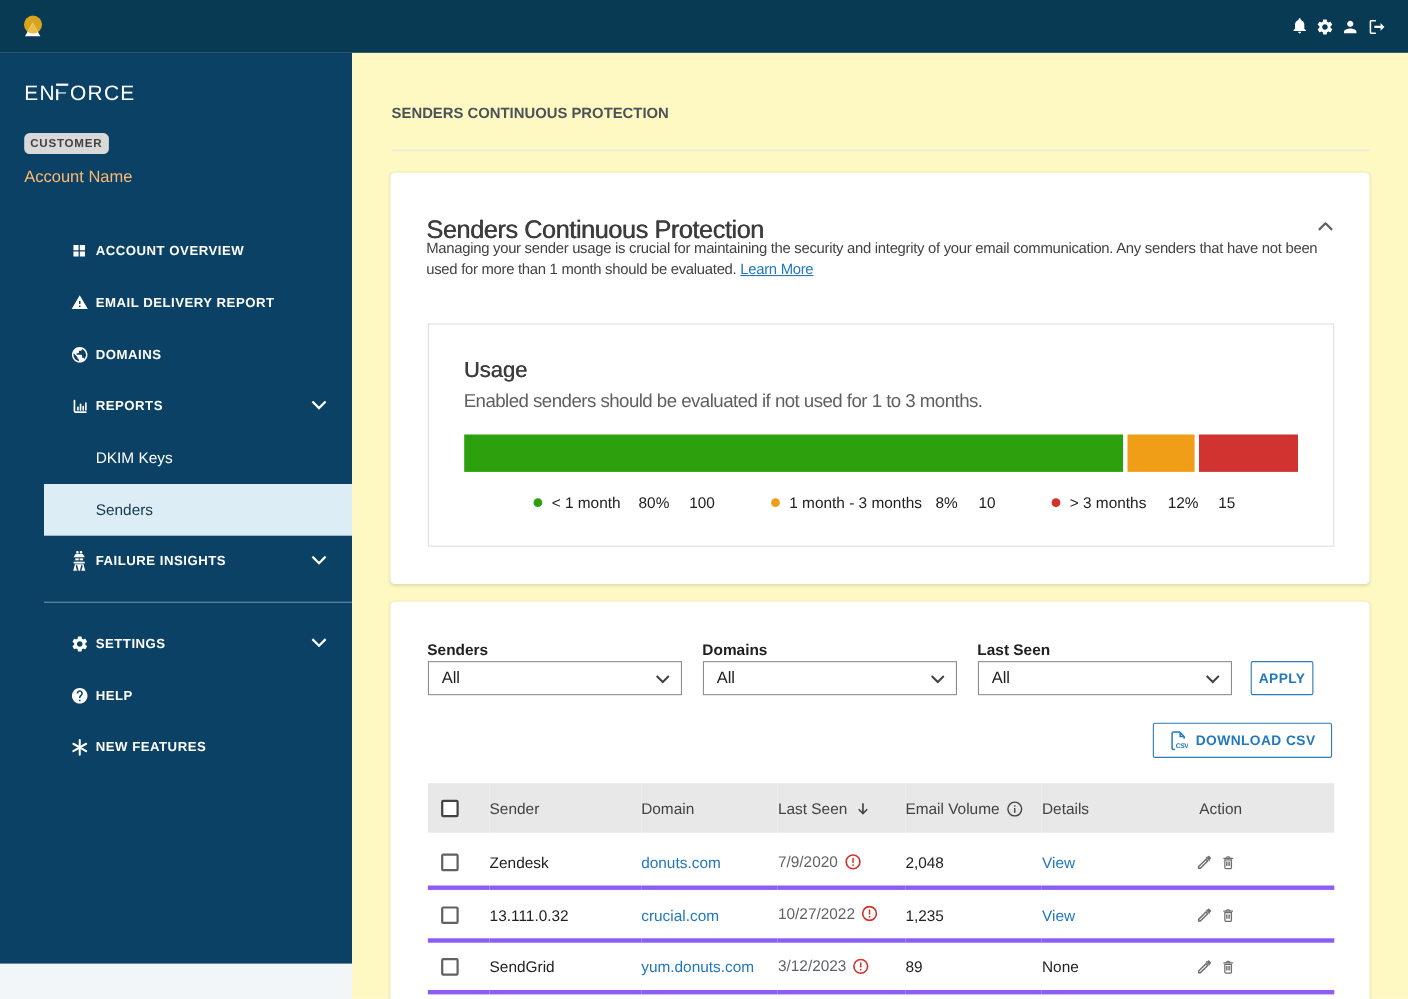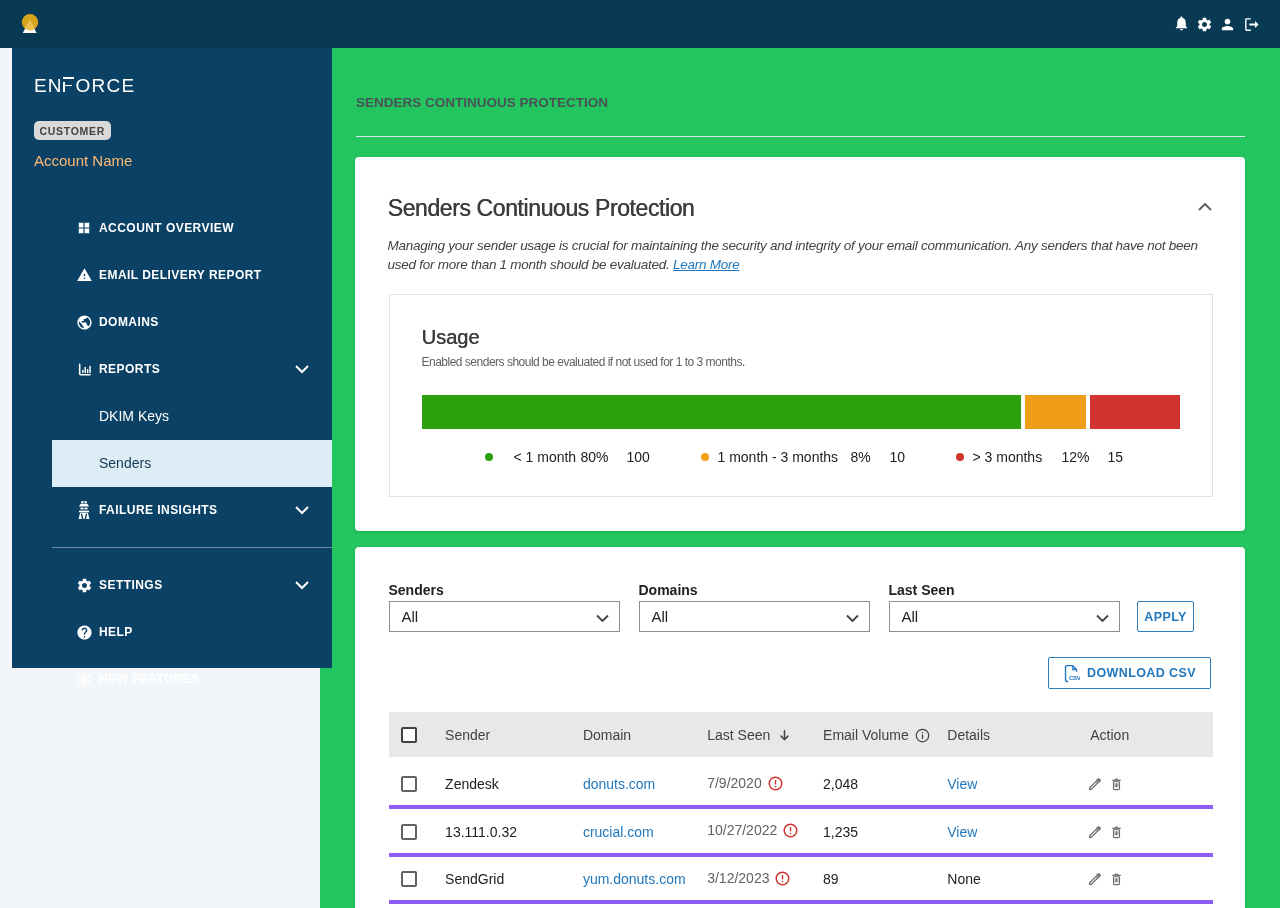--- a/index.html
+++ b/index.html
@@ -1,48 +1,48 @@
 <!DOCTYPE html>
 <html><head>
 <meta charset="utf-8">
 <style>
 * { margin:0; padding:0; box-sizing:border-box; }
 html,body { width:1280px; height:908px; overflow:hidden; font-family:"Liberation Sans", sans-serif; background:#f3f6f9; }
 .topbar { position:absolute; top:0; left:0; width:1280px; height:48px; background:#083a53; z-index:5; }
 .topicons { position:absolute; top:0; right:17px; height:48px; display:flex; align-items:center; }
 .topicons svg { margin:0 3.2px; display:block; }
-.sidebar { position:absolute; top:48px; left:12px; width:320px; height:620px; background:#0b4164; z-index:4; color:#fff; }
+.sidebar { position:absolute; top:48px; left:0; width:320px; height:828px; background:#0b4164; z-index:4; color:#fff; }
 .logo-enforce { position:absolute; left:22px; top:27px; font-size:19px; letter-spacing:1.2px; font-weight:400; color:#fff; }
 .fg { display:inline-block; position:relative; width:11px; height:14px; margin:0 1.2px 0 0.6px; }
 .fg i { position:absolute; background:#fff; }
 .fg .ft { left:0; top:-0.6px; width:10.5px; height:1.9px; }
 .fg .fs { left:0; top:3.6px; width:1.9px; height:10.4px; }
 .fg .fm { left:0; top:6.6px; width:8.8px; height:1.9px; }
 .badge { position:absolute; left:22px; top:73px; background:#d9d9d9; color:#424242; font-size:10.5px; font-weight:bold; letter-spacing:0.7px; padding:3.5px 5.5px; border-radius:5px; }
 .acctname { position:absolute; left:22px; top:104px; font-size:15px; color:#fdba74; }
 .nav { position:absolute; top:156.5px; left:0; width:320px;padding-left:40px; }
 .navitem { position:relative; height:47px; display:flex; align-items:center; }
 .navitem .nicon { width:20px; height:20px; margin-left:22px; display:flex; align-items:center; justify-content:center; flex:none; }
 .navitem .nlabel { margin-left:5px; font-size:12px; font-weight:bold; letter-spacing:0.45px; color:#fff; }
 .navitem .chev { position:absolute; right:23px; top:50%; transform:translateY(-50%); }
 .subitem { height:47px; display:flex; align-items:center; padding-left:47px; font-size:14px; color:#fff; }
 .subitem.sel { background:#ddedf6; color:#15374f; }
 .navdivider { height:1px; background:rgba(255,255,255,0.4); margin:13px 0 14px 0; }
-.main { position:absolute; left:320px; top:48px; width:960px; height:860px; background:#22c55e; }
+.main { position:absolute; left:320px; top:48px; width:960px; height:860px; background:#fef9c3; }
 .pagetitle { position:absolute; left:36px; top:47px; font-size:13.5px; font-weight:bold; letter-spacing:0px; color:#4b5257; }
 .pagedivider { position:absolute; left:36px; top:88px; width:889px; height:1px; background:#dfe5ea; }
 .card { position:absolute; left:34.5px; width:890px; background:#fff; border-radius:4px; box-shadow:0 1px 3px rgba(0,0,0,0.12); }
 .card1 { top:109px; height:374px; }
 .card1 h1 { position:absolute; left:33px; top:38px; font-size:23px; font-weight:400; color:#3d3d3d; letter-spacing:-0.4px; text-shadow:0.5px 0 0 #3d3d3d; }
 .card1 .collapse { position:absolute; right:33px; top:40px; }
-.card1 p { position:absolute; left:33px; top:80px; width:818px; font-size:13.5px; letter-spacing:-0.26px; line-height:18.5px; color:#424242;font-style:italic; }
+.card1 p { position:absolute; left:33px; top:60px; width:818px; font-size:13.5px; letter-spacing:-0.26px; line-height:18.5px; color:#424242; }
 .card1 p a { color:#2178be; }
 .usagebox { position:absolute; left:34px; top:137px; width:824px; height:203px; border:1px solid #e0e0e0; }
 .usagebox h2 { position:absolute; left:32px; top:31px; font-size:20px; font-weight:400; color:#3d3d3d; text-shadow:0.5px 0 0 #3d3d3d; }
-.usagebox .sub { position:absolute; left:32px; top:60px; font-size:12px; letter-spacing:-0.5px; color:#5f5f5f; }
+.usagebox .sub { position:absolute; left:32px; top:60px; font-size:17px; letter-spacing:-0.5px; color:#5f5f5f; }
 .bar { position:absolute; left:32px; top:100px; width:758px; height:34px; display:flex; }
 .bar .seg-g { width:599px; background:#2ca10d; margin-right:4px; }
 .bar .seg-o { width:61px; background:#f09d18; margin-right:4px; }
 .bar .seg-r { width:90px; background:#d13430; }
 .legend { position:absolute; left:0; top:153.5px; width:824px; font-size:14px; color:#212121; }
 .legend .dot { display:inline-block; width:8px; height:8px; border-radius:50%; vertical-align:1px; }
 .legend span.it { position:absolute; white-space:nowrap; }
 .card2 { top:499px; height:420px; }
 .flabel { position:absolute; font-size:14px; font-weight:bold; color:#212121; }
 .fselect { position:absolute; height:31px; width:231px; border:1px solid #8e8e8e; background:#fff; font-size:15px; color:#212121; display:flex; align-items:center; padding-left:12px; }
@@ -207,21 +207,21 @@
     <div class="usagebox">
       <h2>Usage</h2>
       <div class="sub">Enabled senders should be evaluated if not used for 1 to 3 months.</div>
       <div class="bar">
           <div class="seg-g"></div>
           <div class="seg-o"></div>
           <div class="seg-r"></div>
         </div>
       <div class="legend">
         <span class="it" style="left:95px"><span class="dot" style="background:#2ca10d"></span></span>
-        <span class="it" style="left:124px">&lt; 1 month</span>
+        <span class="it" style="left:112px">&lt; 1 month</span>
         <span class="it" style="left:191px">80%</span>
         <span class="it" style="left:237px">100</span>
         <span class="it" style="left:311px"><span class="dot" style="background:#f09d18"></span></span>
         <span class="it" style="left:328px">1 month - 3 months</span>
         <span class="it" style="left:461px">8%</span>
         <span class="it" style="left:500px">10</span>
         <span class="it" style="left:566px"><span class="dot" style="background:#d13430"></span></span>
         <span class="it" style="left:583px">&gt; 3 months</span>
         <span class="it" style="left:672px">12%</span>
         <span class="it" style="left:718px">15</span>

